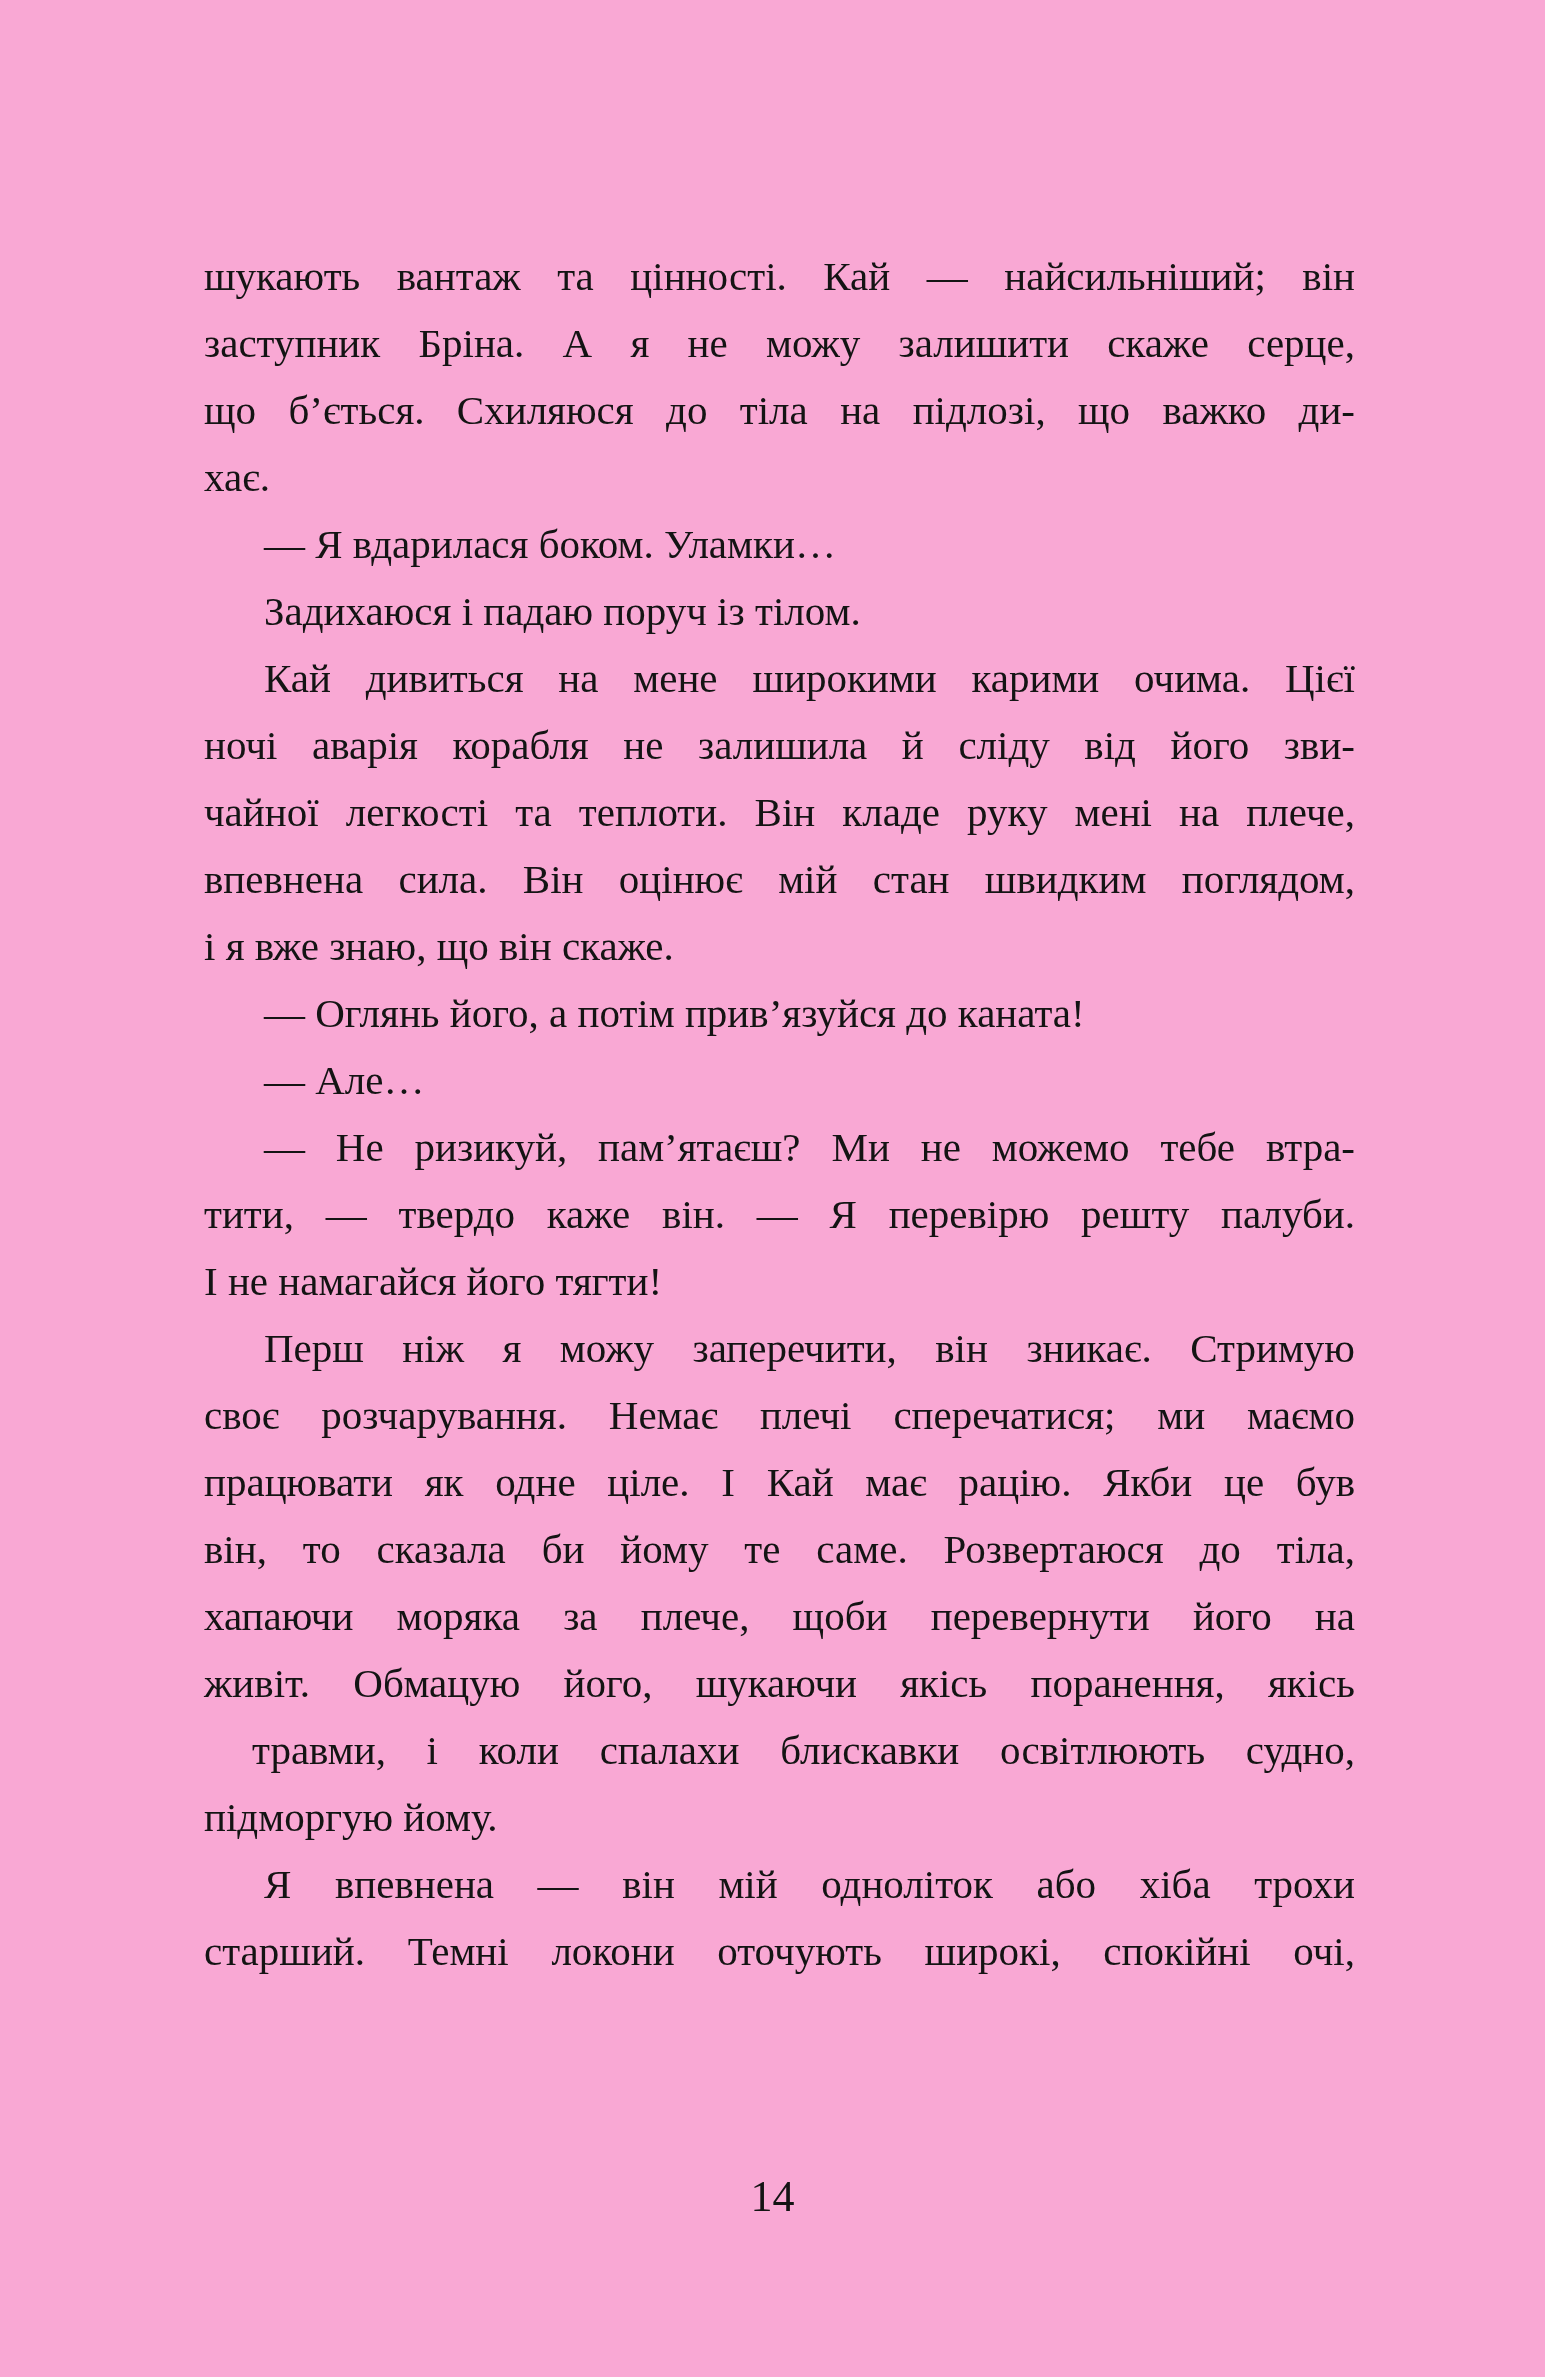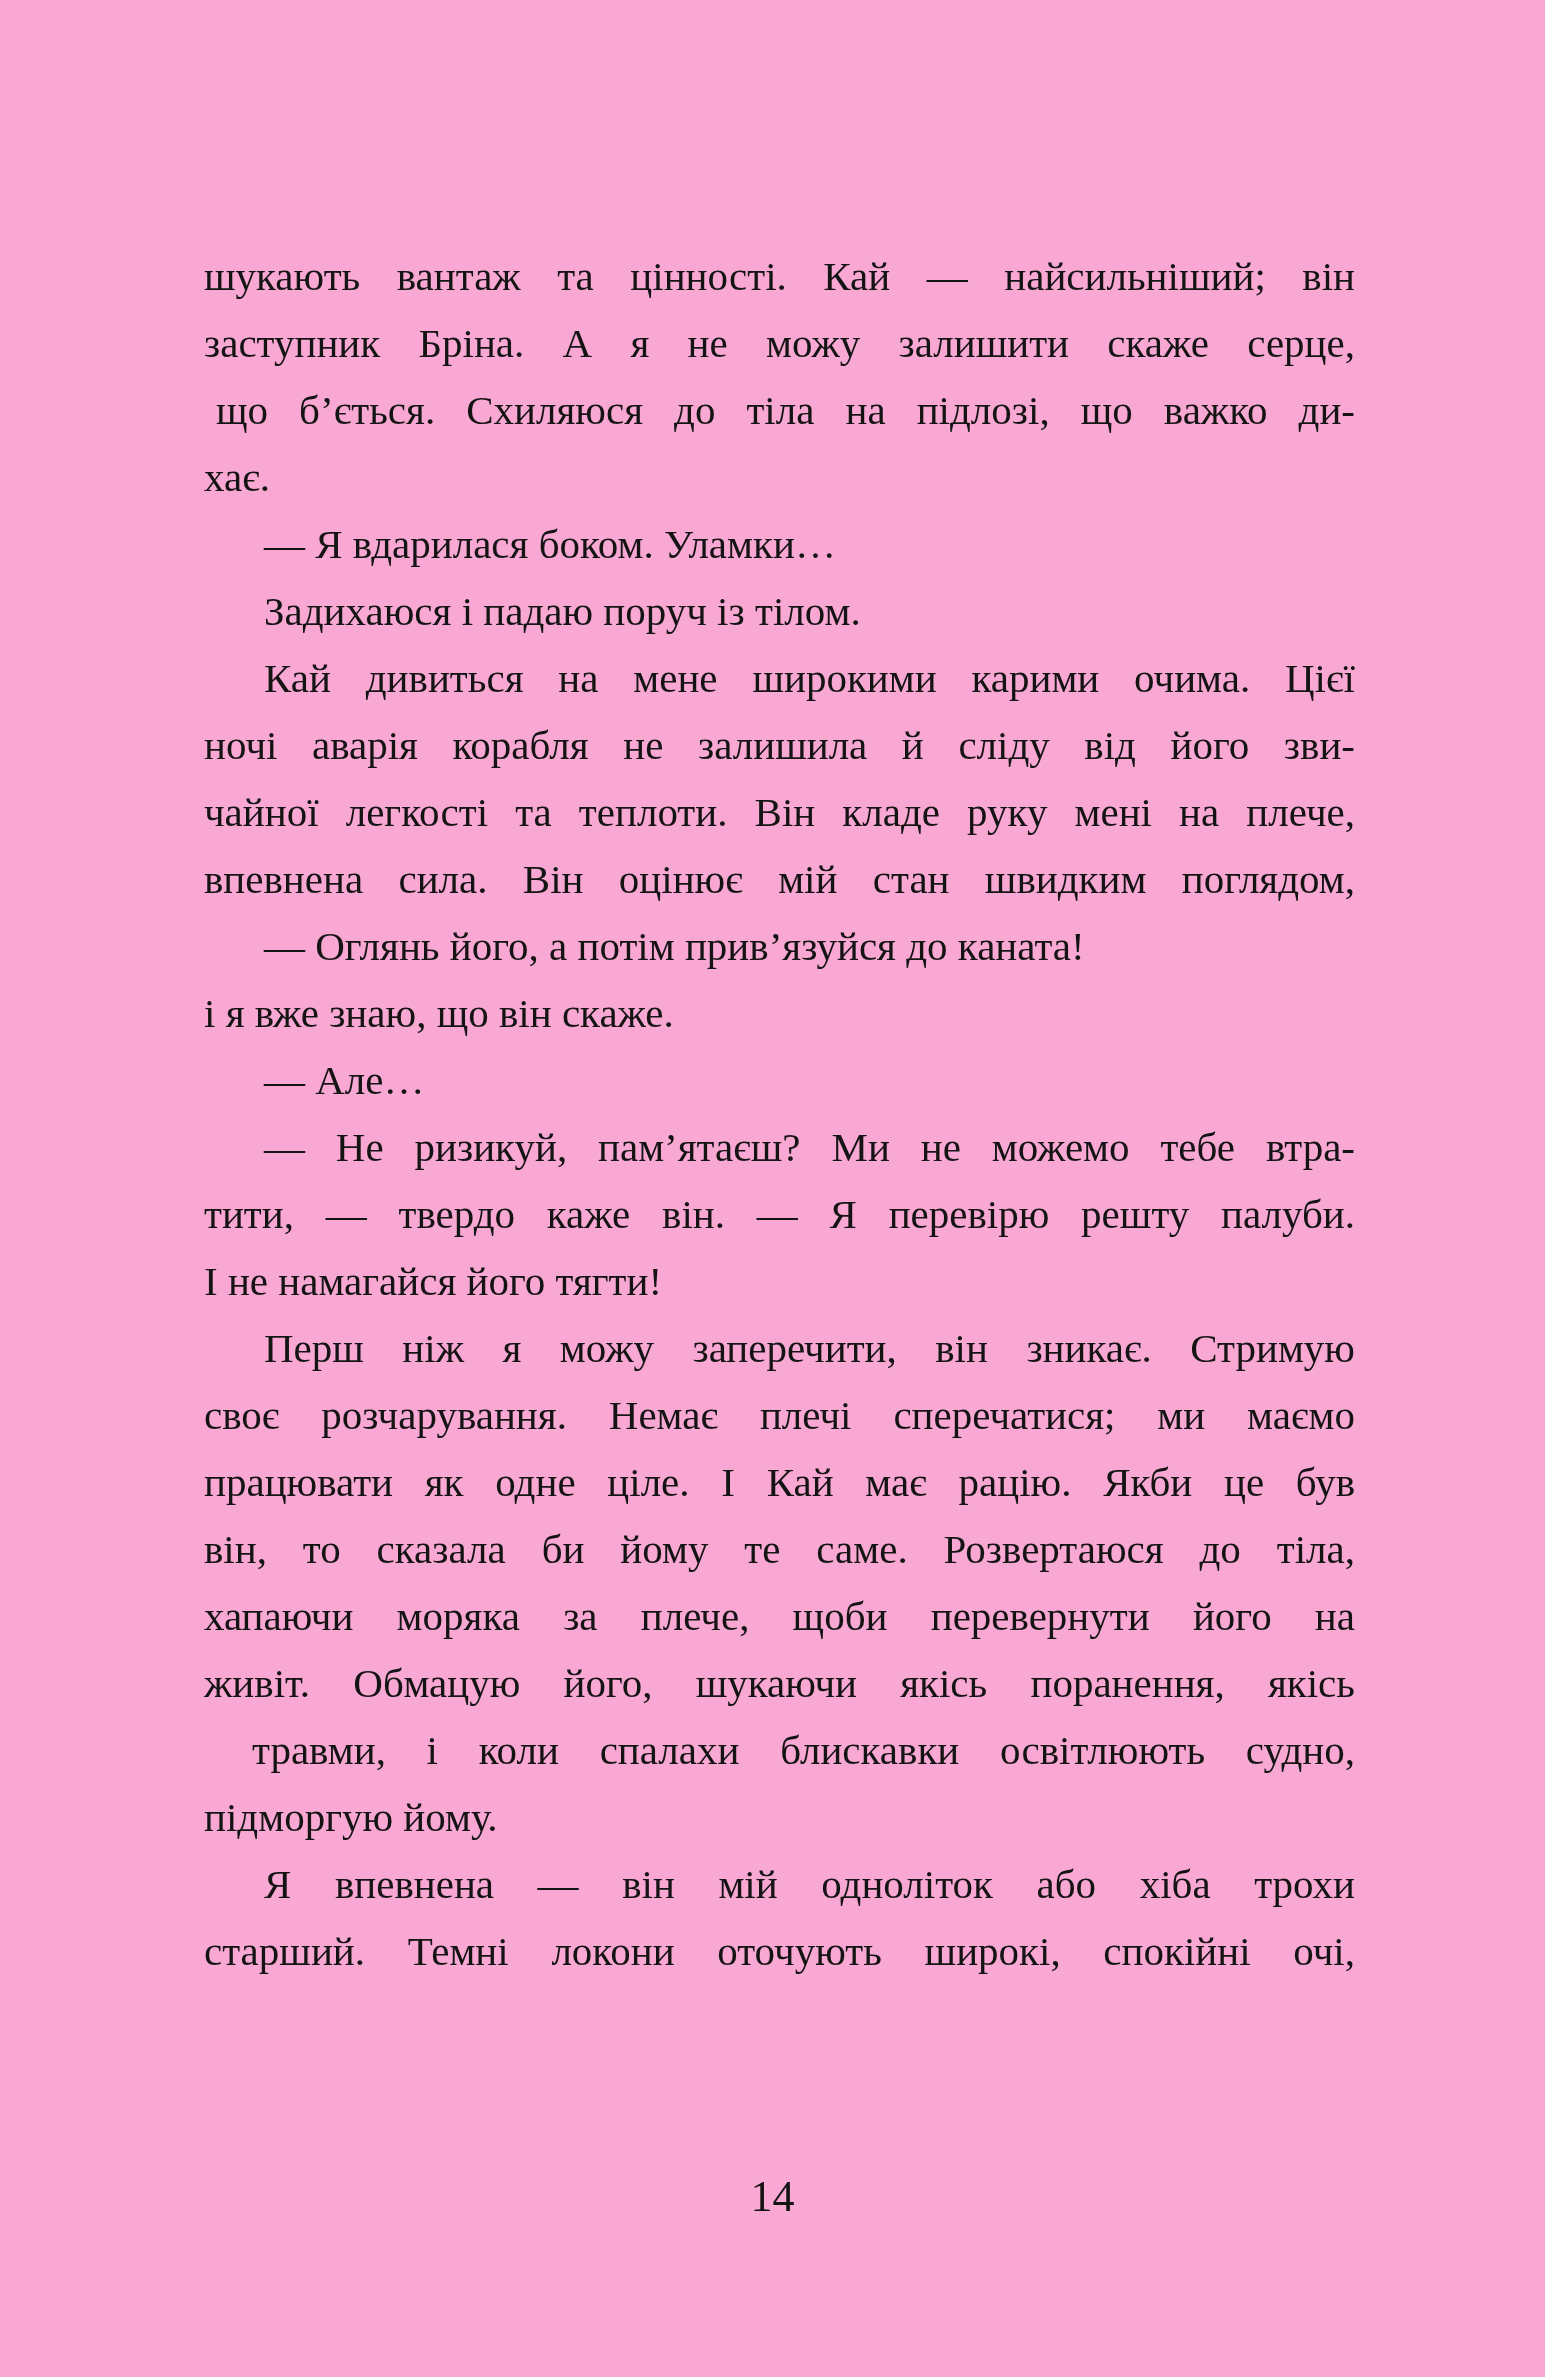--- a/index.html
+++ b/index.html
@@ -59,30 +59,30 @@
   }
 </style>
 </head>
 <body>
 
 <div class="page">
   <div class="text-block" id="text-block">
 
   <span class="line" style="white-space: normal;">шукають вантаж та цінності. Кай — найсильніший; він</span>
       <span class="line" style="white-space: normal;">заступник Бріна. А я не можу залишити скаже серце,</span>
-      <span class="line" style="white-space: normal; margin-left: 12px;">що б’ється. Схиляюся до тіла на підлозі, що важко ди-</span>
+      <span class="line" style="white-space: normal;">що б’ється. Схиляюся до тіла на підлозі, що важко ди-</span>
       <span class="line last">хає.</span>
       <span class="line indent last">— Я вдарилася боком. Уламки…</span>
       <span class="line indent last">Задихаюся і падаю поруч із тілом.</span>
       <span class="line indent" style="white-space: normal;">Кай дивиться на мене широкими карими очима. Цієї</span>
       <span class="line" style="white-space: normal;">ночі аварія корабля не залишила й сліду від його зви-</span>
       <span class="line" style="white-space: normal;">чайної легкості та теплоти. Він кладе руку мені на плече,</span>
       <span class="line" style="white-space: normal;">впевнена сила. Він оцінює мій стан швидким поглядом,</span>
+      <span class="line last">і я вже знаю, що він скаже.</span>
       <span class="line indent last">— Оглянь його, а потім прив’язуйся до каната!</span>
-      <span class="line last">і я вже знаю, що він скаже.</span>
       <span class="line indent last">— Але…</span>
       <span class="line indent" style="white-space: normal;">— Не ризикуй, пам’ятаєш? Ми не можемо тебе втра-</span>
       <span class="line" style="white-space: normal;">тити, — твердо каже він. — Я перевірю решту палуби.</span>
       <span class="line last">І не намагайся його тягти!</span>
       <span class="line indent" style="white-space: normal;">Перш ніж я можу заперечити, він зникає. Стримую</span>
       <span class="line" style="white-space: normal;">своє розчарування. Немає плечі сперечатися; ми маємо</span>
       <span class="line" style="white-space: normal;">працювати як одне ціле. І Кай має рацію. Якби це був</span>
       <span class="line" style="white-space: normal;">він, то сказала би йому те саме. Розвертаюся до тіла,</span>
       <span class="line" style="white-space: normal;">хапаючи моряка за плече, щоби перевернути його на</span>
       <span class="line" style="white-space: normal;">живіт. Обмацую його, шукаючи якісь поранення, якісь</span>

